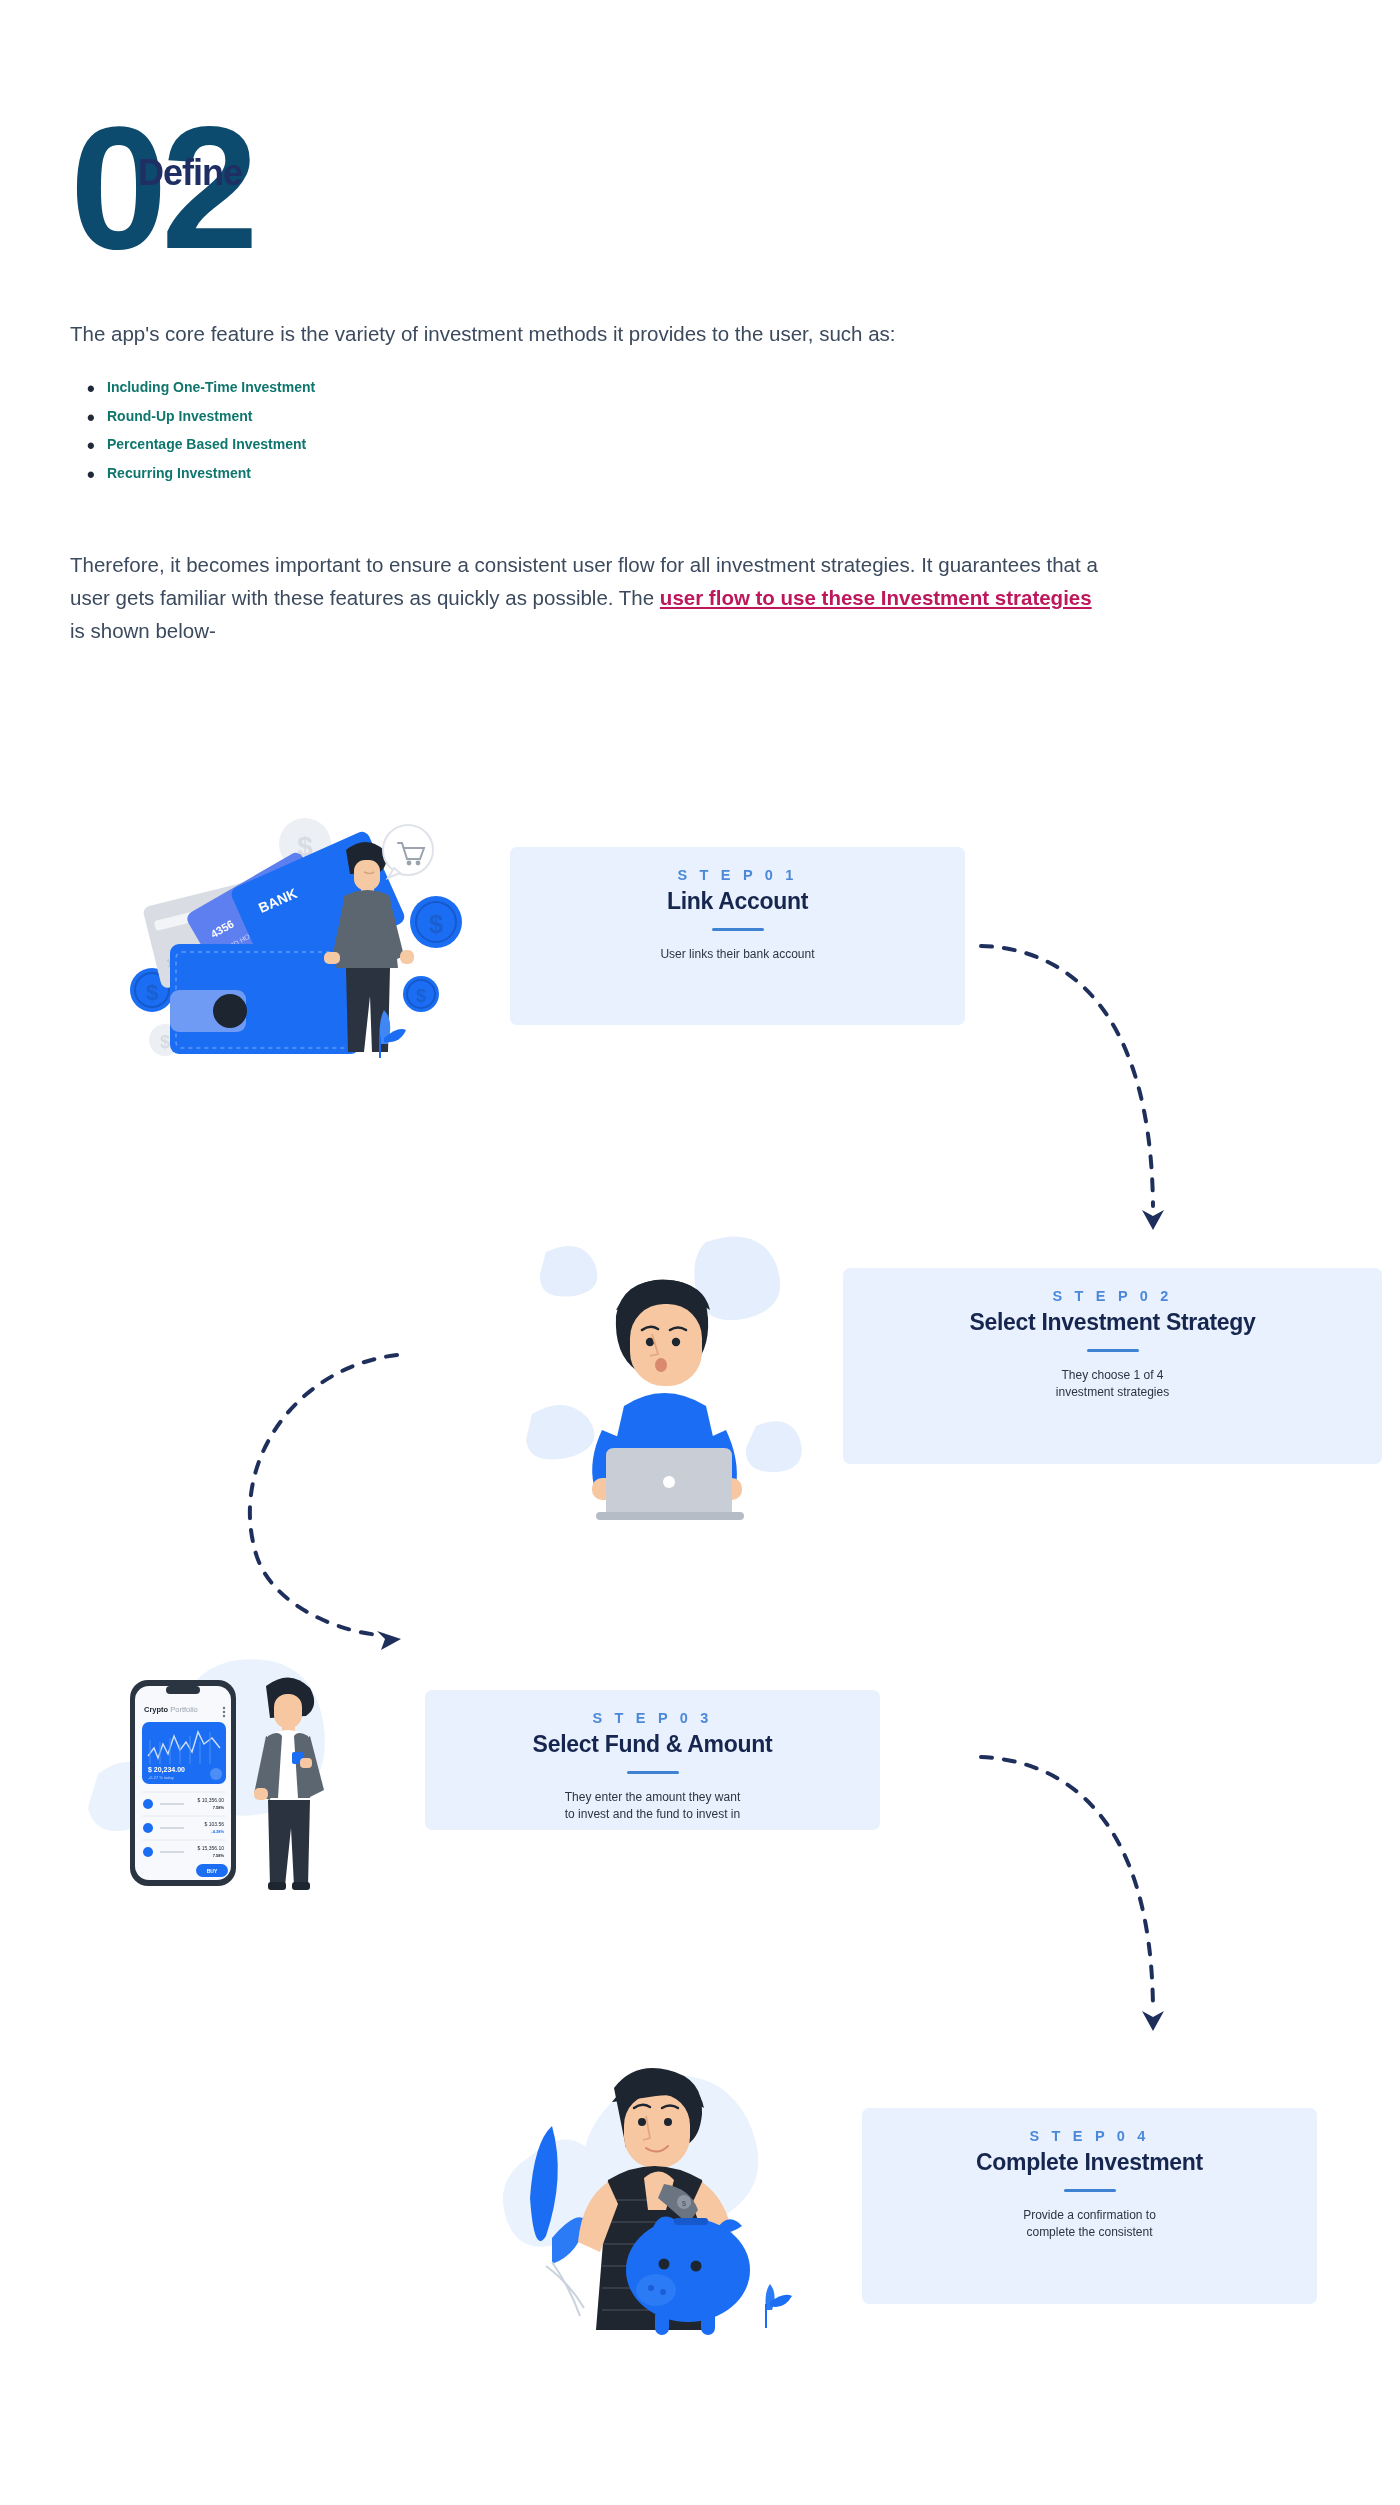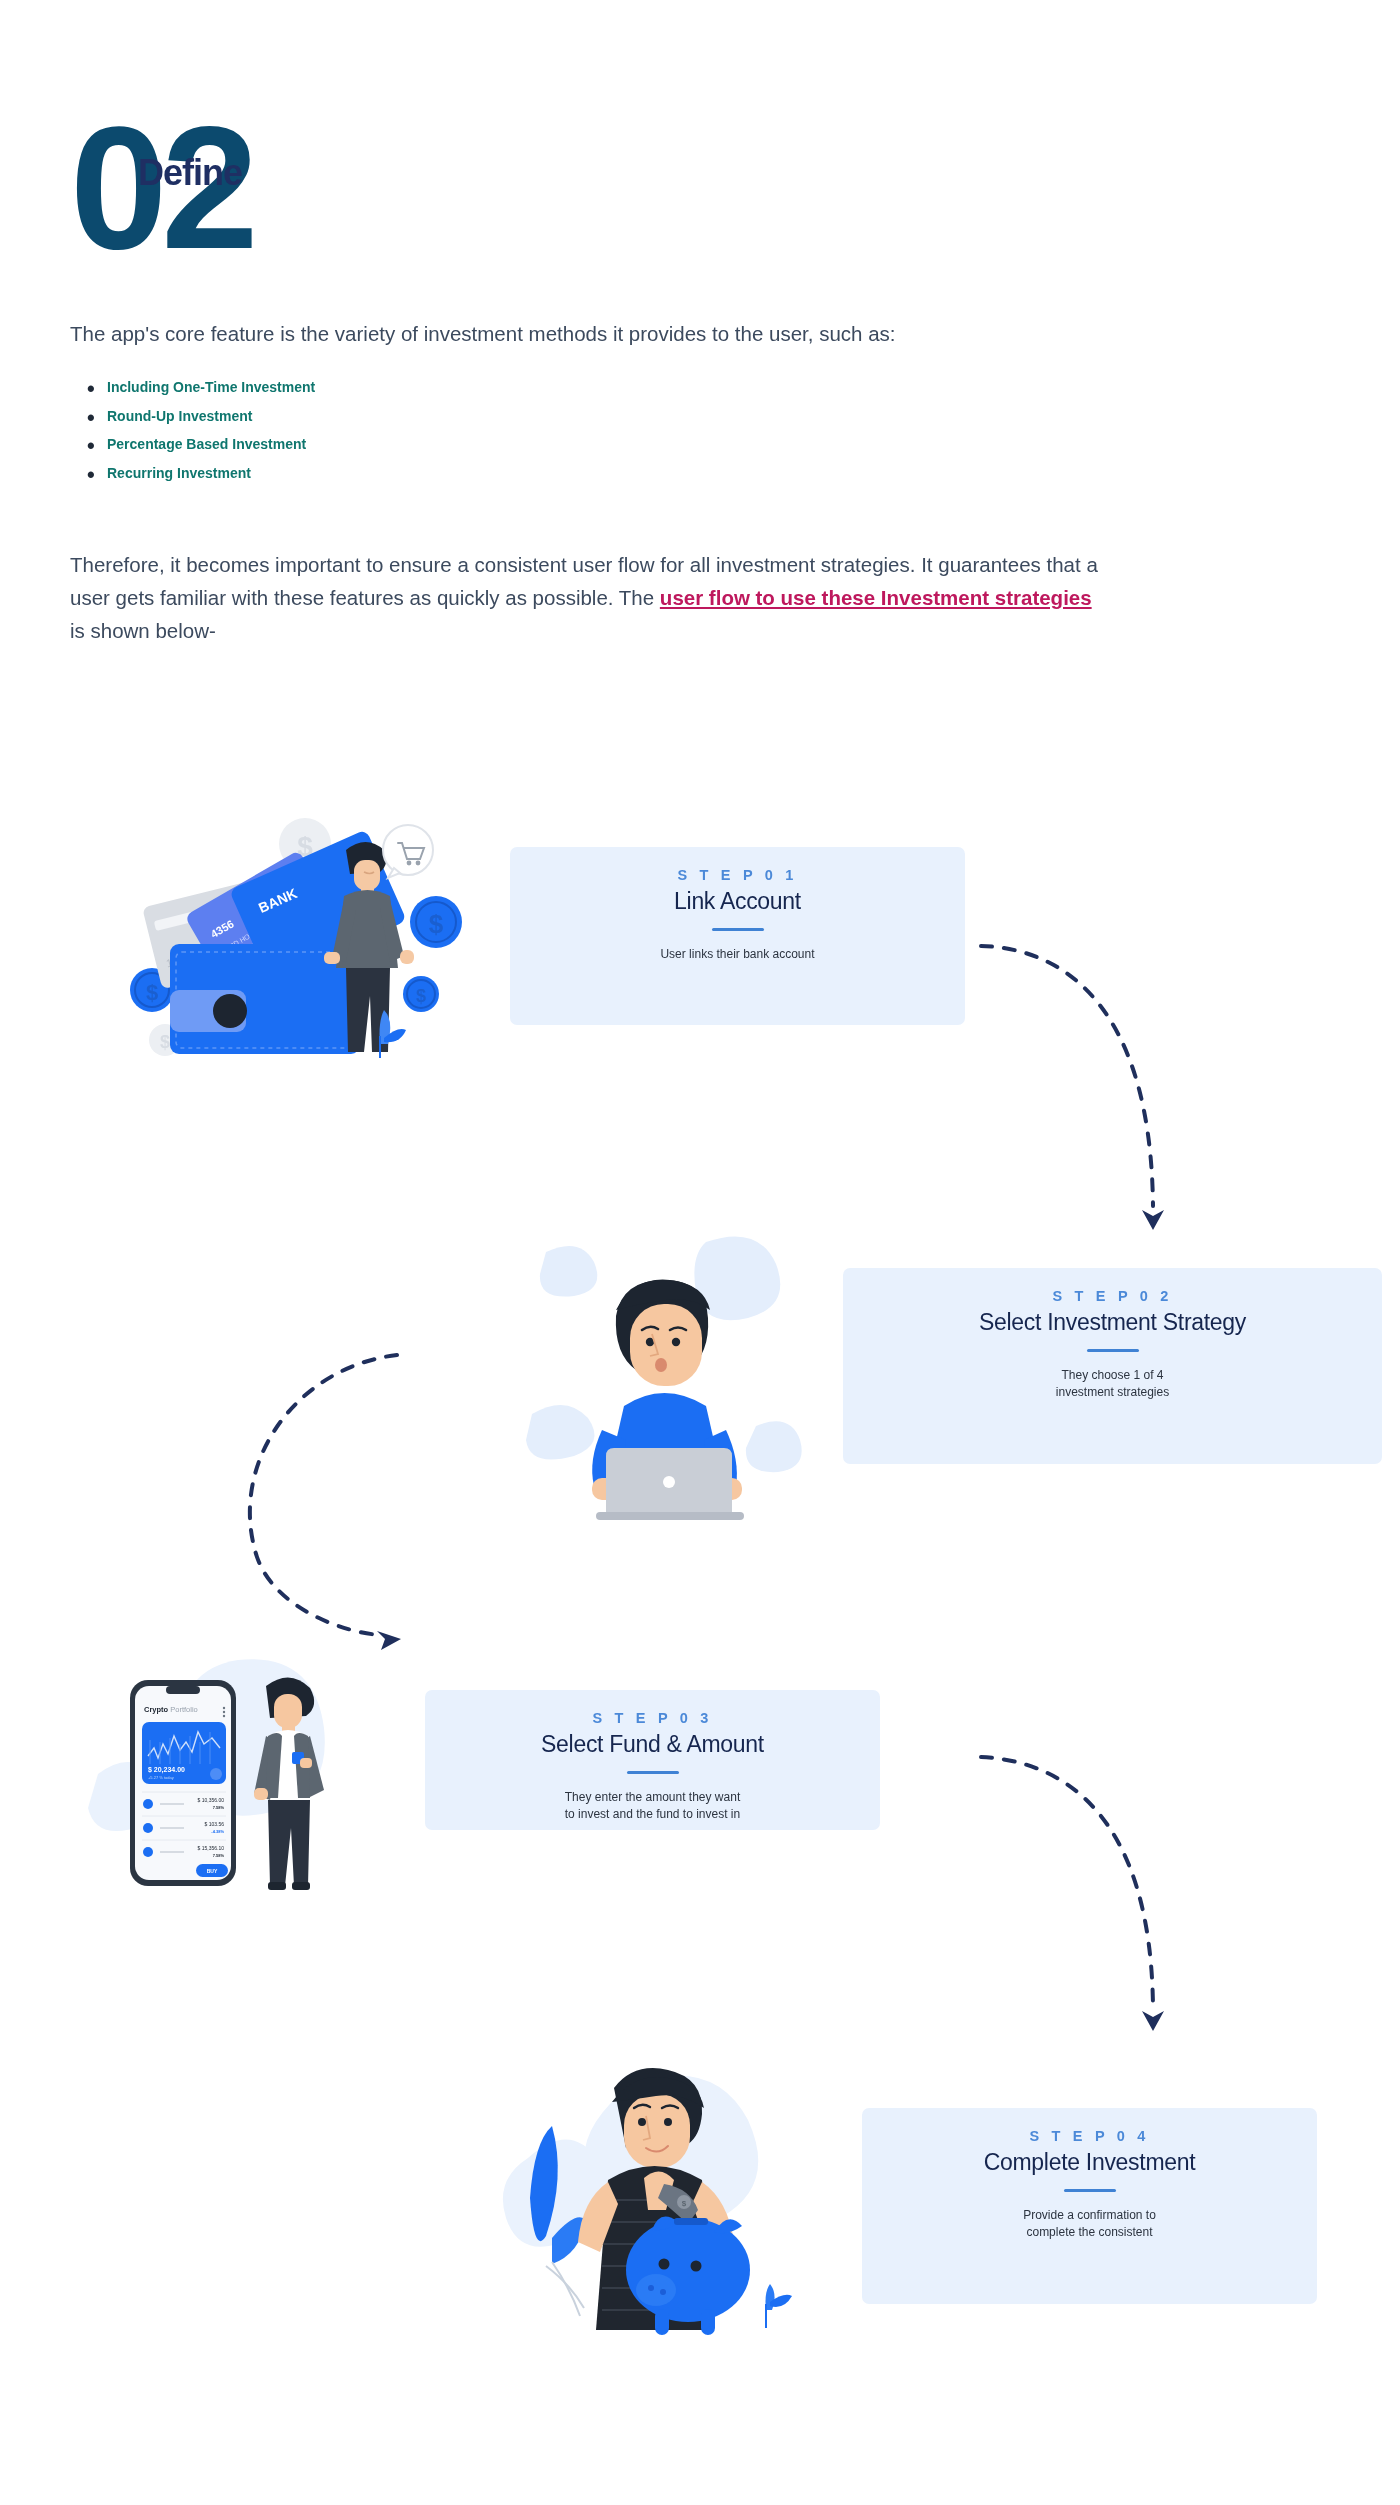--- a/index.html
+++ b/index.html
@@ -57,21 +57,21 @@
     background: #e8f1fd;
     border-radius: 7px;
     text-align: center;
     padding-top: 20px;
   }
   .card .step {
     font-size: 14.5px; font-weight: 700; letter-spacing: 4.2px;
     color: #4b89d8; margin-bottom: 5px;
   }
   .card .ctitle {
-    font-size: 23px; font-weight: 400; color: #16264f; letter-spacing: -0.3px;
+    font-size: 23px; font-weight: 700; color: #16264f; letter-spacing: -0.3px;
   }
   .card .rule {
     width: 52px; height: 3px; background: #3f82d4;
     margin: 13px auto 15px auto; border-radius: 2px;
   }
   .card .cdesc {
     font-size: 12px; color: #2c3440; line-height: 1.42;
   }
 
   .card1 { left: 510px; top: 847px; width: 455px; height: 178px; }

